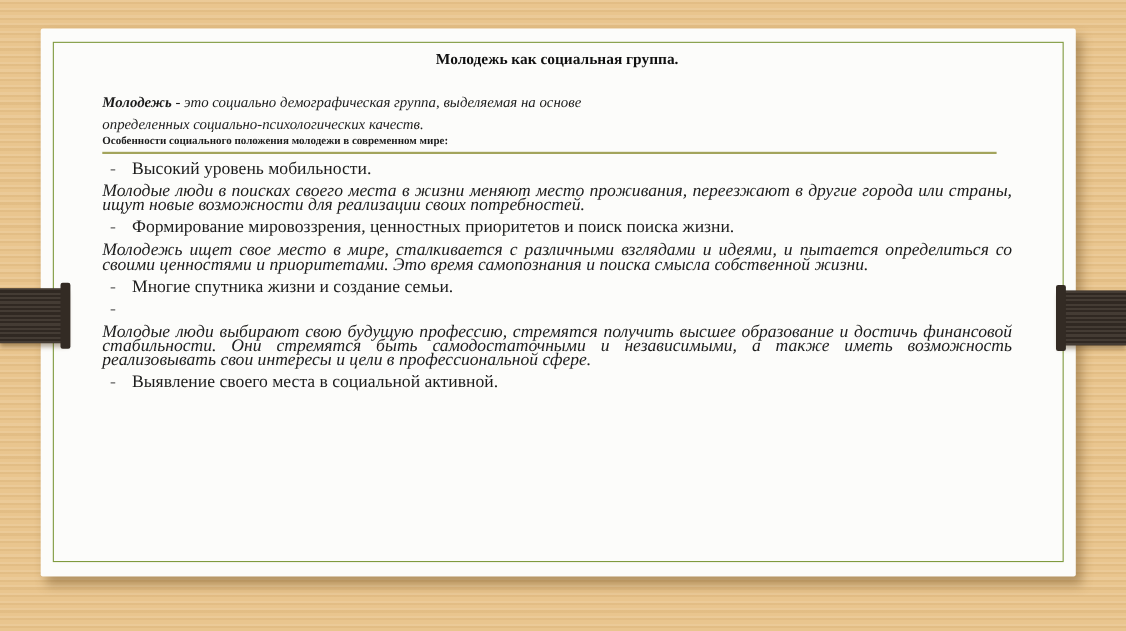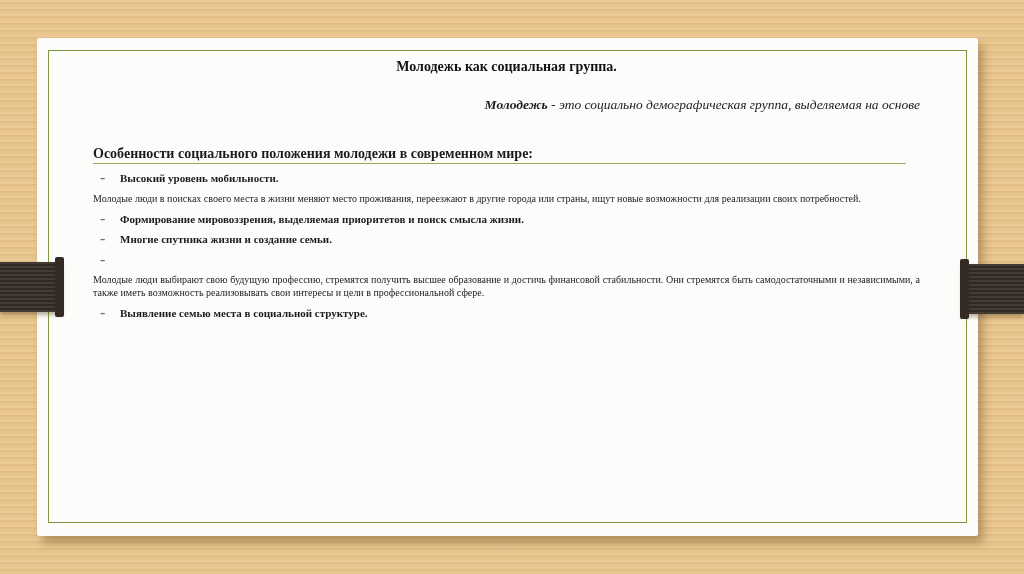--- a/index.html
+++ b/index.html
@@ -6,51 +6,51 @@
   body {
     width: 1024px; height: 574px; overflow: hidden; position: relative;
     font-family: "Liberation Serif", serif;
     background-color: #e9c48c;
     background-image: repeating-linear-gradient(to bottom,
       rgba(255,255,255,0.10) 0px, rgba(255,255,255,0.10) 2px,
       rgba(140,100,40,0.07) 2px, rgba(140,100,40,0.07) 4px,
       rgba(255,255,255,0.02) 4px, rgba(255,255,255,0.02) 7px);
   }
   .card {
-    position: absolute; left: 37px; top: 38px; width: 941px; height: 498px;
+    position: absolute; left: 37px; top: 26px; width: 941px; height: 498px;
     background: #fcfcfa; border-radius: 2px;
     box-shadow: 5px 7px 10px rgba(110, 80, 35, 0.45);
   }
   .inner-border {
     position: absolute; left: 11px; top: 12px; right: 11px; bottom: 13px;
     border: 1.5px solid #7f9a3e; pointer-events: none;
   }
   .content {
     position: absolute; left: 56px; top: 20px; right: 58px; bottom: 14px;
     color: #1c1c1c;
   }
   .title {
     margin: 0; text-align: center; font-size: 14px; font-weight: bold;
     line-height: 17px; color: #111;
   }
-  .definition { margin-top: 20px; text-align: right; font-style: italic; font-size: 13.5px; }
+  .definition { margin-top: 20px; text-align: left; font-style: italic; font-size: 13.5px; }
   .def-line { line-height: 19.5px; }
   .term { font-weight: bold; }
   .section-heading {
-    margin-top: 32px; font-weight: bold; font-size: 14px; line-height: 13px;
+    font-weight: bold; font-size: 10px; line-height: 13px;
   }
   .rule {
     margin-top: 3px; height: 1.5px; width: calc(100% - 14px);
     background: #a3a45c;
   }
   .bullet-row { display: flex; margin-top: 8px; line-height: 12.5px; }
   .dash { width: 20px; padding-left: 7px; color: #6a6a6a; flex: 0 0 auto; font-weight: normal; }
-  .bullet-title { font-weight: bold; font-size: 11px; }
+  .bullet-title { font-weight: normal; font-size: 16px; }
   .para {
-    margin-top: 7px; font-size: 10px; line-height: 13px; text-align: justify;
+    margin-top: 7px; font-size: 16px; line-height: 13px; text-align: justify; font-style: italic;
   }
   .ribbon {
     position: absolute; height: 50px; background-color: #3a3129;
     background-image: repeating-linear-gradient(to bottom,
       rgba(255,255,255,0.05) 0 2px, rgba(0,0,0,0.18) 2px 4px);
     box-shadow: 0 3px 4px rgba(80,55,20,0.4);
   }
   .ribbon-left  { left: 0; top: 262px; width: 62px; }
   .ribbon-right { right: 0; top: 264px; width: 62px; }
   .ribbon-cap {
@@ -64,49 +64,51 @@
 <body>
 
 <div class="card">
   <div class="inner-border"></div>
   <div class="content">
 
     <h1 class="title">Молодежь как социальная группа.</h1>
 
     <div class="definition">
       <div class="def-line"><span class="term">Молодежь</span><span> - это социально демографическая группа,  выделяемая на основе</span></div>
+      <div class="def-line">определенных социально-психологических качеств.</div>
     </div>
 
     <div class="section-heading">Особенности социального положения молодежи в современном мире:</div>
     <div class="rule"></div>
 
     <div class="bullet-row">
       <span class="dash">-</span>
       <span class="bullet-title">Высокий уровень мобильности.</span>
     </div>
     <div class="para">Молодые люди в поисках своего места в жизни меняют место проживания, переезжают в другие города или страны, ищут новые возможности для реализации своих потребностей.</div>
 
     <div class="bullet-row">
       <span class="dash">-</span>
-      <span class="bullet-title">Формирование мировоззрения, выделяемая приоритетов и поиск смысла жизни.</span>
+      <span class="bullet-title">Формирование мировоззрения, ценностных приоритетов и поиск поиска жизни.</span>
     </div>
+    <div class="para">Молодежь ищет свое место в мире, сталкивается с различными взглядами и идеями, и пытается определиться со своими ценностями и приоритетами. Это время самопознания и поиска смысла собственной жизни.</div>
 
     <div class="bullet-row">
       <span class="dash">-</span>
       <span class="bullet-title">Многие спутника жизни и создание семьи.</span>
     </div>
 
     <div class="bullet-row">
       <span class="dash">-</span>
     </div>
     <div class="para">Молодые люди выбирают свою будущую профессию, стремятся получить высшее образование и достичь финансовой стабильности. Они стремятся быть самодостаточными и независимыми, а также иметь возможность реализовывать свои интересы и цели в профессиональной сфере.</div>
 
     <div class="bullet-row">
       <span class="dash">-</span>
-      <span class="bullet-title">Выявление семью места в социальной структуре.</span>
+      <span class="bullet-title">Выявление своего места в социальной активной.</span>
     </div>
 
   </div>
 </div>
 
 <div class="ribbon ribbon-left">
   <div class="ribbon-cap"></div>
 </div>
 <div class="ribbon ribbon-right">
   <div class="ribbon-cap"></div>

